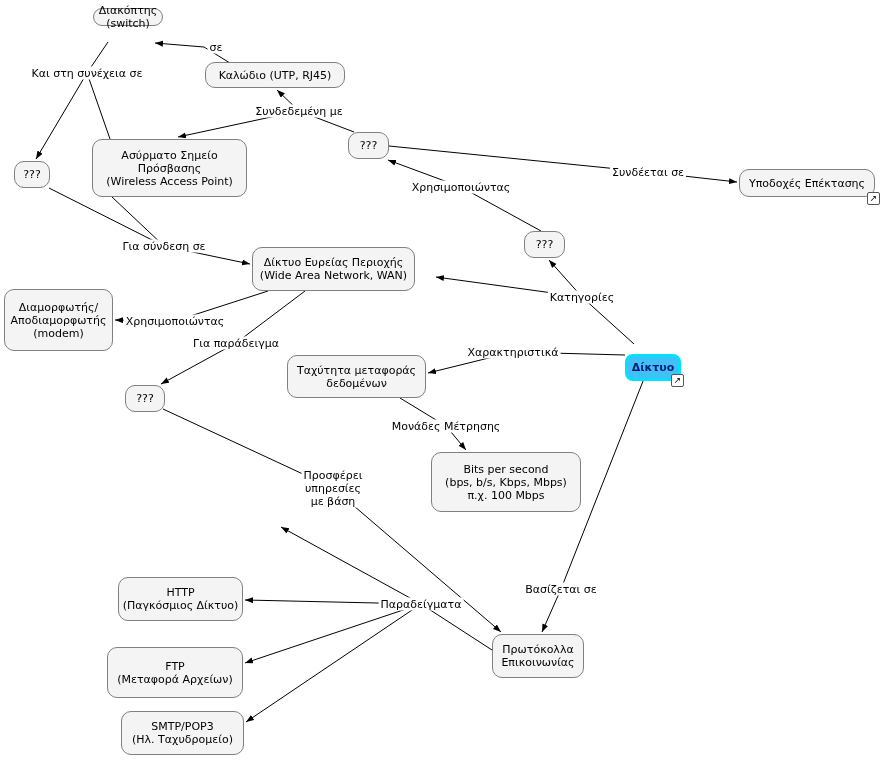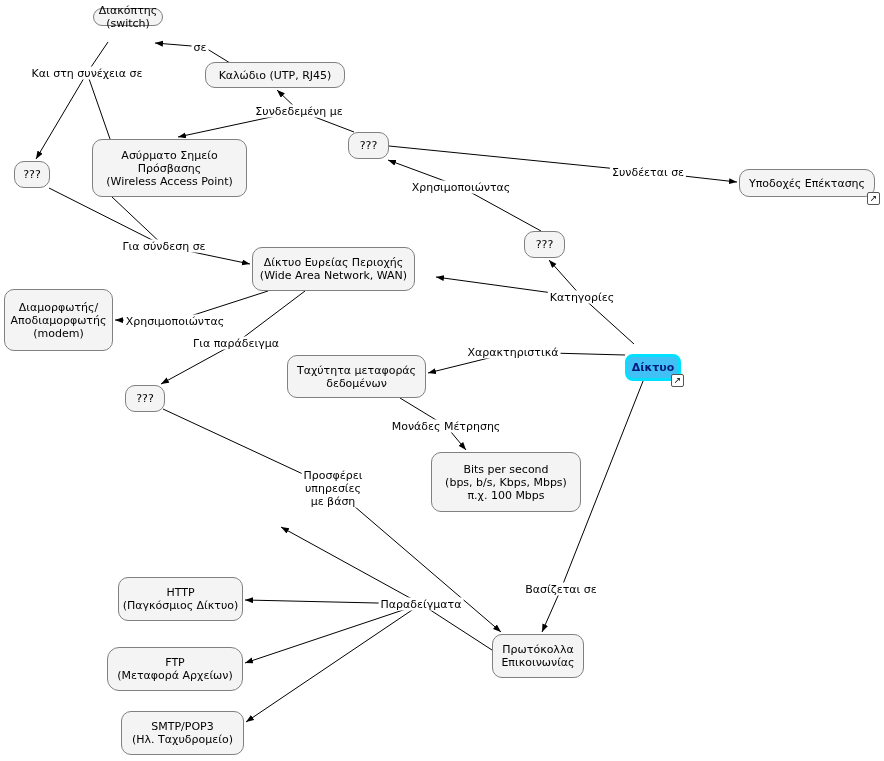--- a/index.html
+++ b/index.html
@@ -113,21 +113,21 @@
       <line x1="163" y1="409" x2="333" y2="488" stroke="#000000" stroke-width="1"></line>
       <line x1="333" y1="488" x2="501" y2="632" stroke="#000000" stroke-width="1" marker-end="url(#arrow)"></line>
       <line x1="647" y1="371" x2="561" y2="589" stroke="#000000" stroke-width="1"></line>
       <line x1="561" y1="589" x2="542" y2="632" stroke="#000000" stroke-width="1" marker-end="url(#arrow)"></line>
       <line x1="492" y1="650" x2="421" y2="604" stroke="#000000" stroke-width="1"></line>
       <line x1="421" y1="604" x2="281" y2="527" stroke="#000000" stroke-width="1" marker-end="url(#arrow)"></line>
       <line x1="421" y1="604" x2="245" y2="600" stroke="#000000" stroke-width="1" marker-end="url(#arrow)"></line>
       <line x1="421" y1="604" x2="245" y2="663" stroke="#000000" stroke-width="1" marker-end="url(#arrow)"></line>
       <line x1="421" y1="604" x2="246" y2="722" stroke="#000000" stroke-width="1" marker-end="url(#arrow)"></line>
     </svg>
-    <div class="link-label" style="left: 200px; top: 47px; text-align: center;">
+    <div class="link-label" style="left: 216px; top: 47px; text-align: center;">
       <div>σε</div>
     </div>
     <div class="link-label" style="left: 87px; top: 73px;">
       <div>Και στη συνέχεια σε</div>
     </div>
     <div class="link-label" style="left: 299px; top: 111px;">
       <div>Συνδεδεμένη με</div>
     </div>
     <div class="link-label" style="left: 461px; top: 187px;">
       <div>Χρησιμοποιώντας</div>
@@ -211,21 +211,21 @@
     </div>
     <div class="concept-node" style="left: 431px; top: 452px; width: 150px; height: 60px;">
       <div class="node-line">Bits per second</div>
       <div class="node-line">(bps, b/s, Kbps, Mbps)</div>
       <div class="node-line">π.χ. 100 Mbps</div>
     </div>
     <div class="concept-node" style="left: 118px; top: 577px; width: 125px; height: 44px;">
       <div class="node-line">HTTP</div>
       <div class="node-line">(Παγκόσμιος Δίκτυο)</div>
     </div>
-    <div class="concept-node" style="left: 107px; top: 647px; width: 136px; height: 44px; border-radius: 12px;">
+    <div class="concept-node" style="left: 107px; top: 647px; width: 136px; height: 51px;">
       <div class="node-line">FTP</div>
       <div class="node-line">(Μεταφορά Αρχείων)</div>
     </div>
     <div class="concept-node" style="left: 121px; top: 711px; width: 123px; height: 44px;">
       <div class="node-line">SMTP/POP3</div>
       <div class="node-line">(Ηλ. Ταχυδρομείο)</div>
     </div>
     <div class="concept-node" style="left: 492px; top: 634px; width: 92px; height: 44px;">
       <div class="node-line">Πρωτόκολλα</div>
       <div class="node-line">Επικοινωνίας</div>

